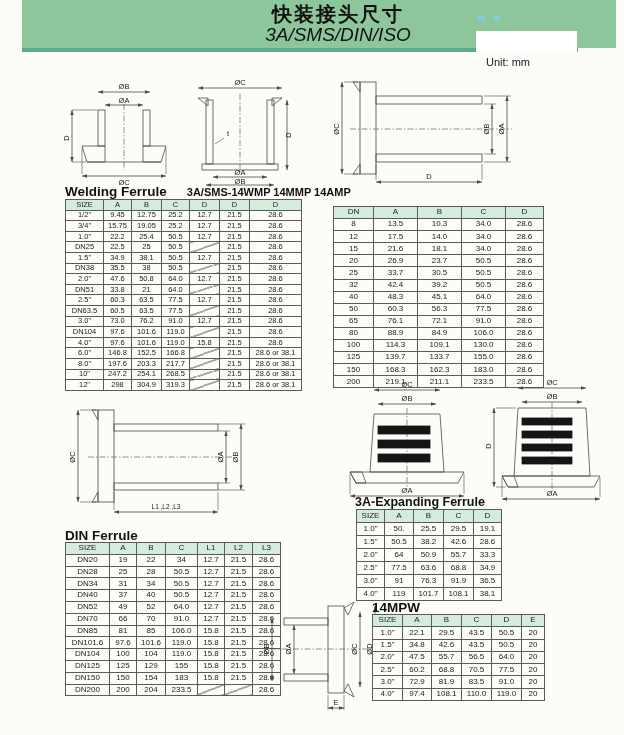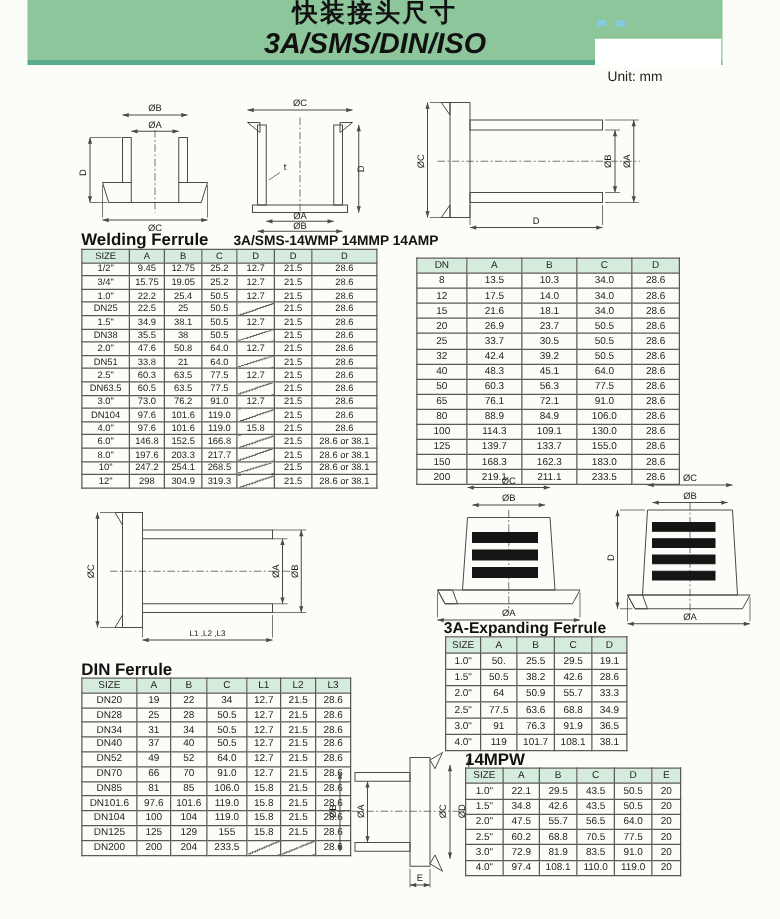--- a/index.html
+++ b/index.html
@@ -1,24 +1,24 @@
 <!DOCTYPE html>
 <html><head>
 <meta charset="utf-8">
 <style>
   html,body{margin:0;padding:0;}
   body{background:#ffffff;font-family:"Liberation Sans","DejaVu Sans",sans-serif;}
   #page{position:relative;width:624px;height:735px;background:#fcfcf8;overflow:hidden;}
 
   
   .banner{position:absolute;left:22px;top:0;width:556px;height:48px;background:#8dc69b;
-          display:flex;flex-direction:column;align-items:center;justify-content:center;line-height:1.05;}
+          display:flex;flex-direction:column;align-items:center;justify-content:center;line-height:1.05;padding-left:38px;}
   .banner-line{position:absolute;left:22px;top:48px;width:556px;height:4px;background:#58ab8b;}
   .banner .cn{font-size:20px;font-weight:bold;color:#111;letter-spacing:2px;}
-  .banner .en{font-size:23px;font-weight:bold;font-style:italic;color:#111;}
+  .banner .en{font-size:19px;font-weight:normal;font-style:italic;color:#111;}
   .white-box{position:absolute;left:476px;top:31px;width:101px;height:23px;background:#ffffff;}
   .dot{position:absolute;width:7px;height:5px;background:#84cbe2;}
   .unit{position:absolute;left:468px;top:56px;width:80px;text-align:center;font-size:11px;color:#222;}
 
   
   .sect{position:absolute;font-size:13.5px;font-weight:bold;color:#111;white-space:nowrap;}
   .sect .sub{font-size:11px;font-weight:bold;margin-left:20px;}
   .sect-sm{font-size:12.5px;}
 
   
@@ -670,20 +670,29 @@
         <tr>
           <td>DN125</td>
           <td>125</td>
           <td>129</td>
           <td>155</td>
           <td>15.8</td>
           <td>21.5</td>
           <td>28.6</td>
         </tr>
         <tr>
+          <td>DN150</td>
+          <td>150</td>
+          <td>154</td>
+          <td>183</td>
+          <td>15.8</td>
+          <td>21.5</td>
+          <td>28.6</td>
+        </tr>
+        <tr>
           <td>DN200</td>
           <td>200</td>
           <td>204</td>
           <td>233.5</td>
           <td class="diag"></td>
           <td class="diag"></td>
           <td>28.6</td>
         </tr>
       </tbody>
     </table>

